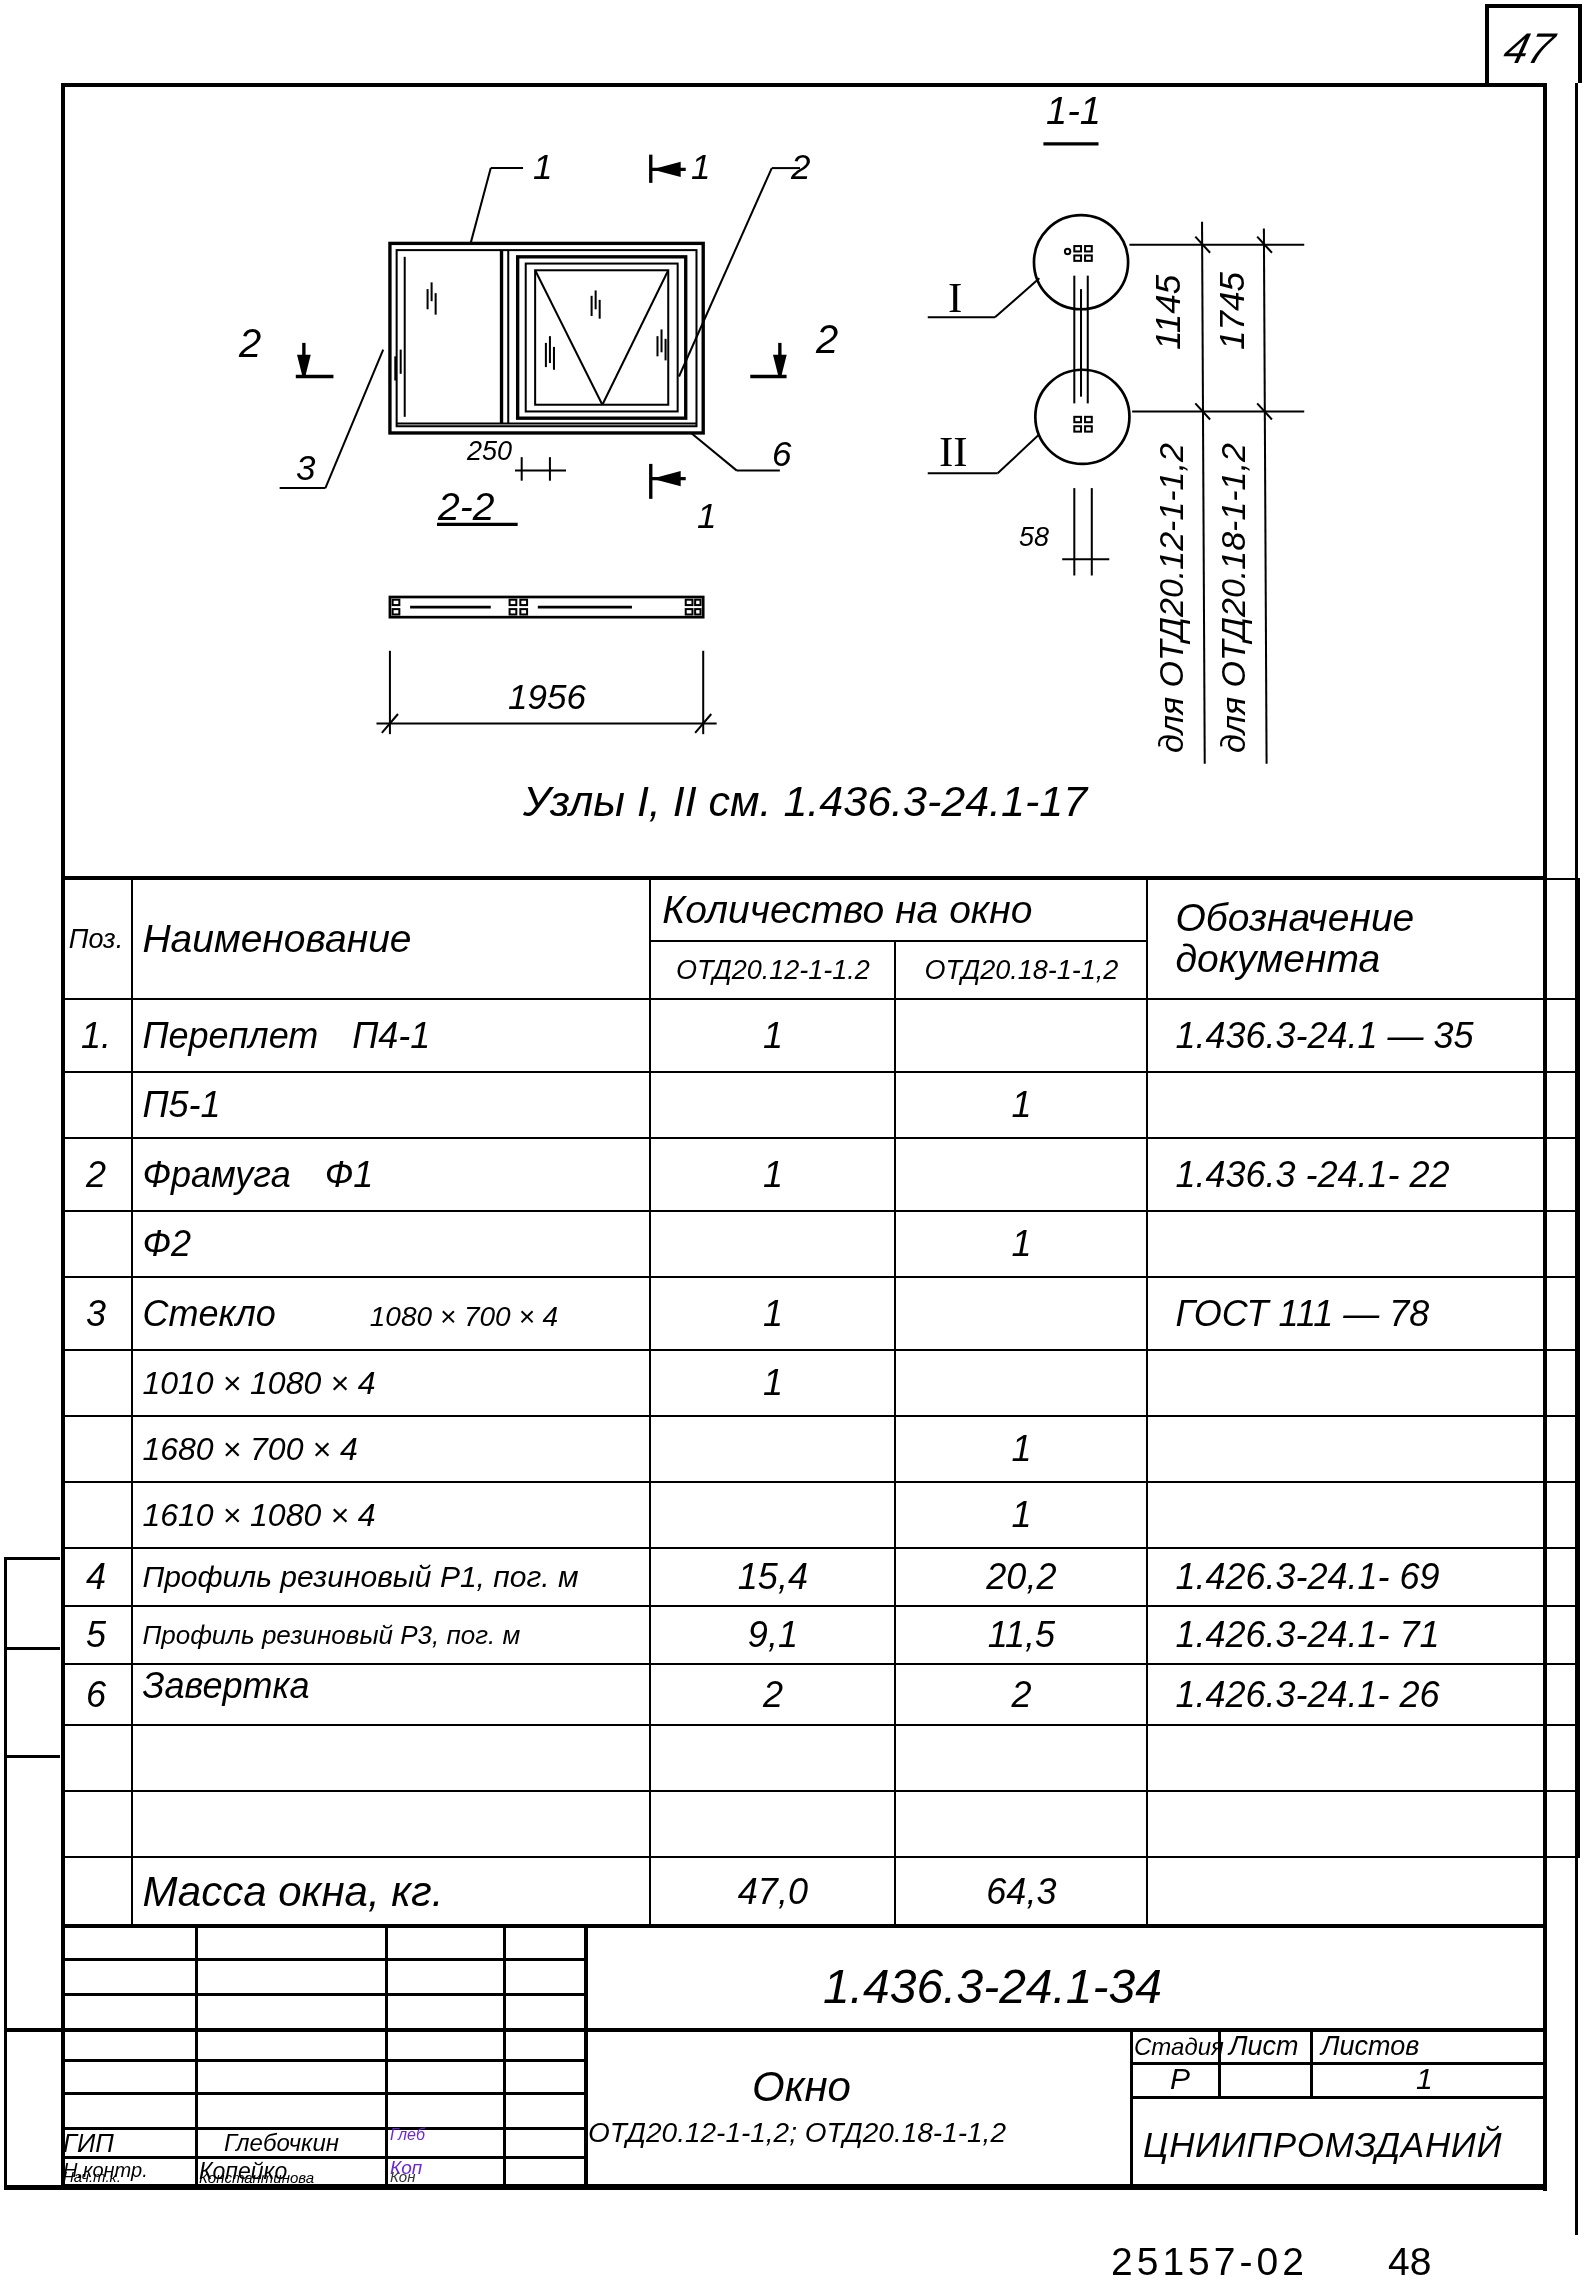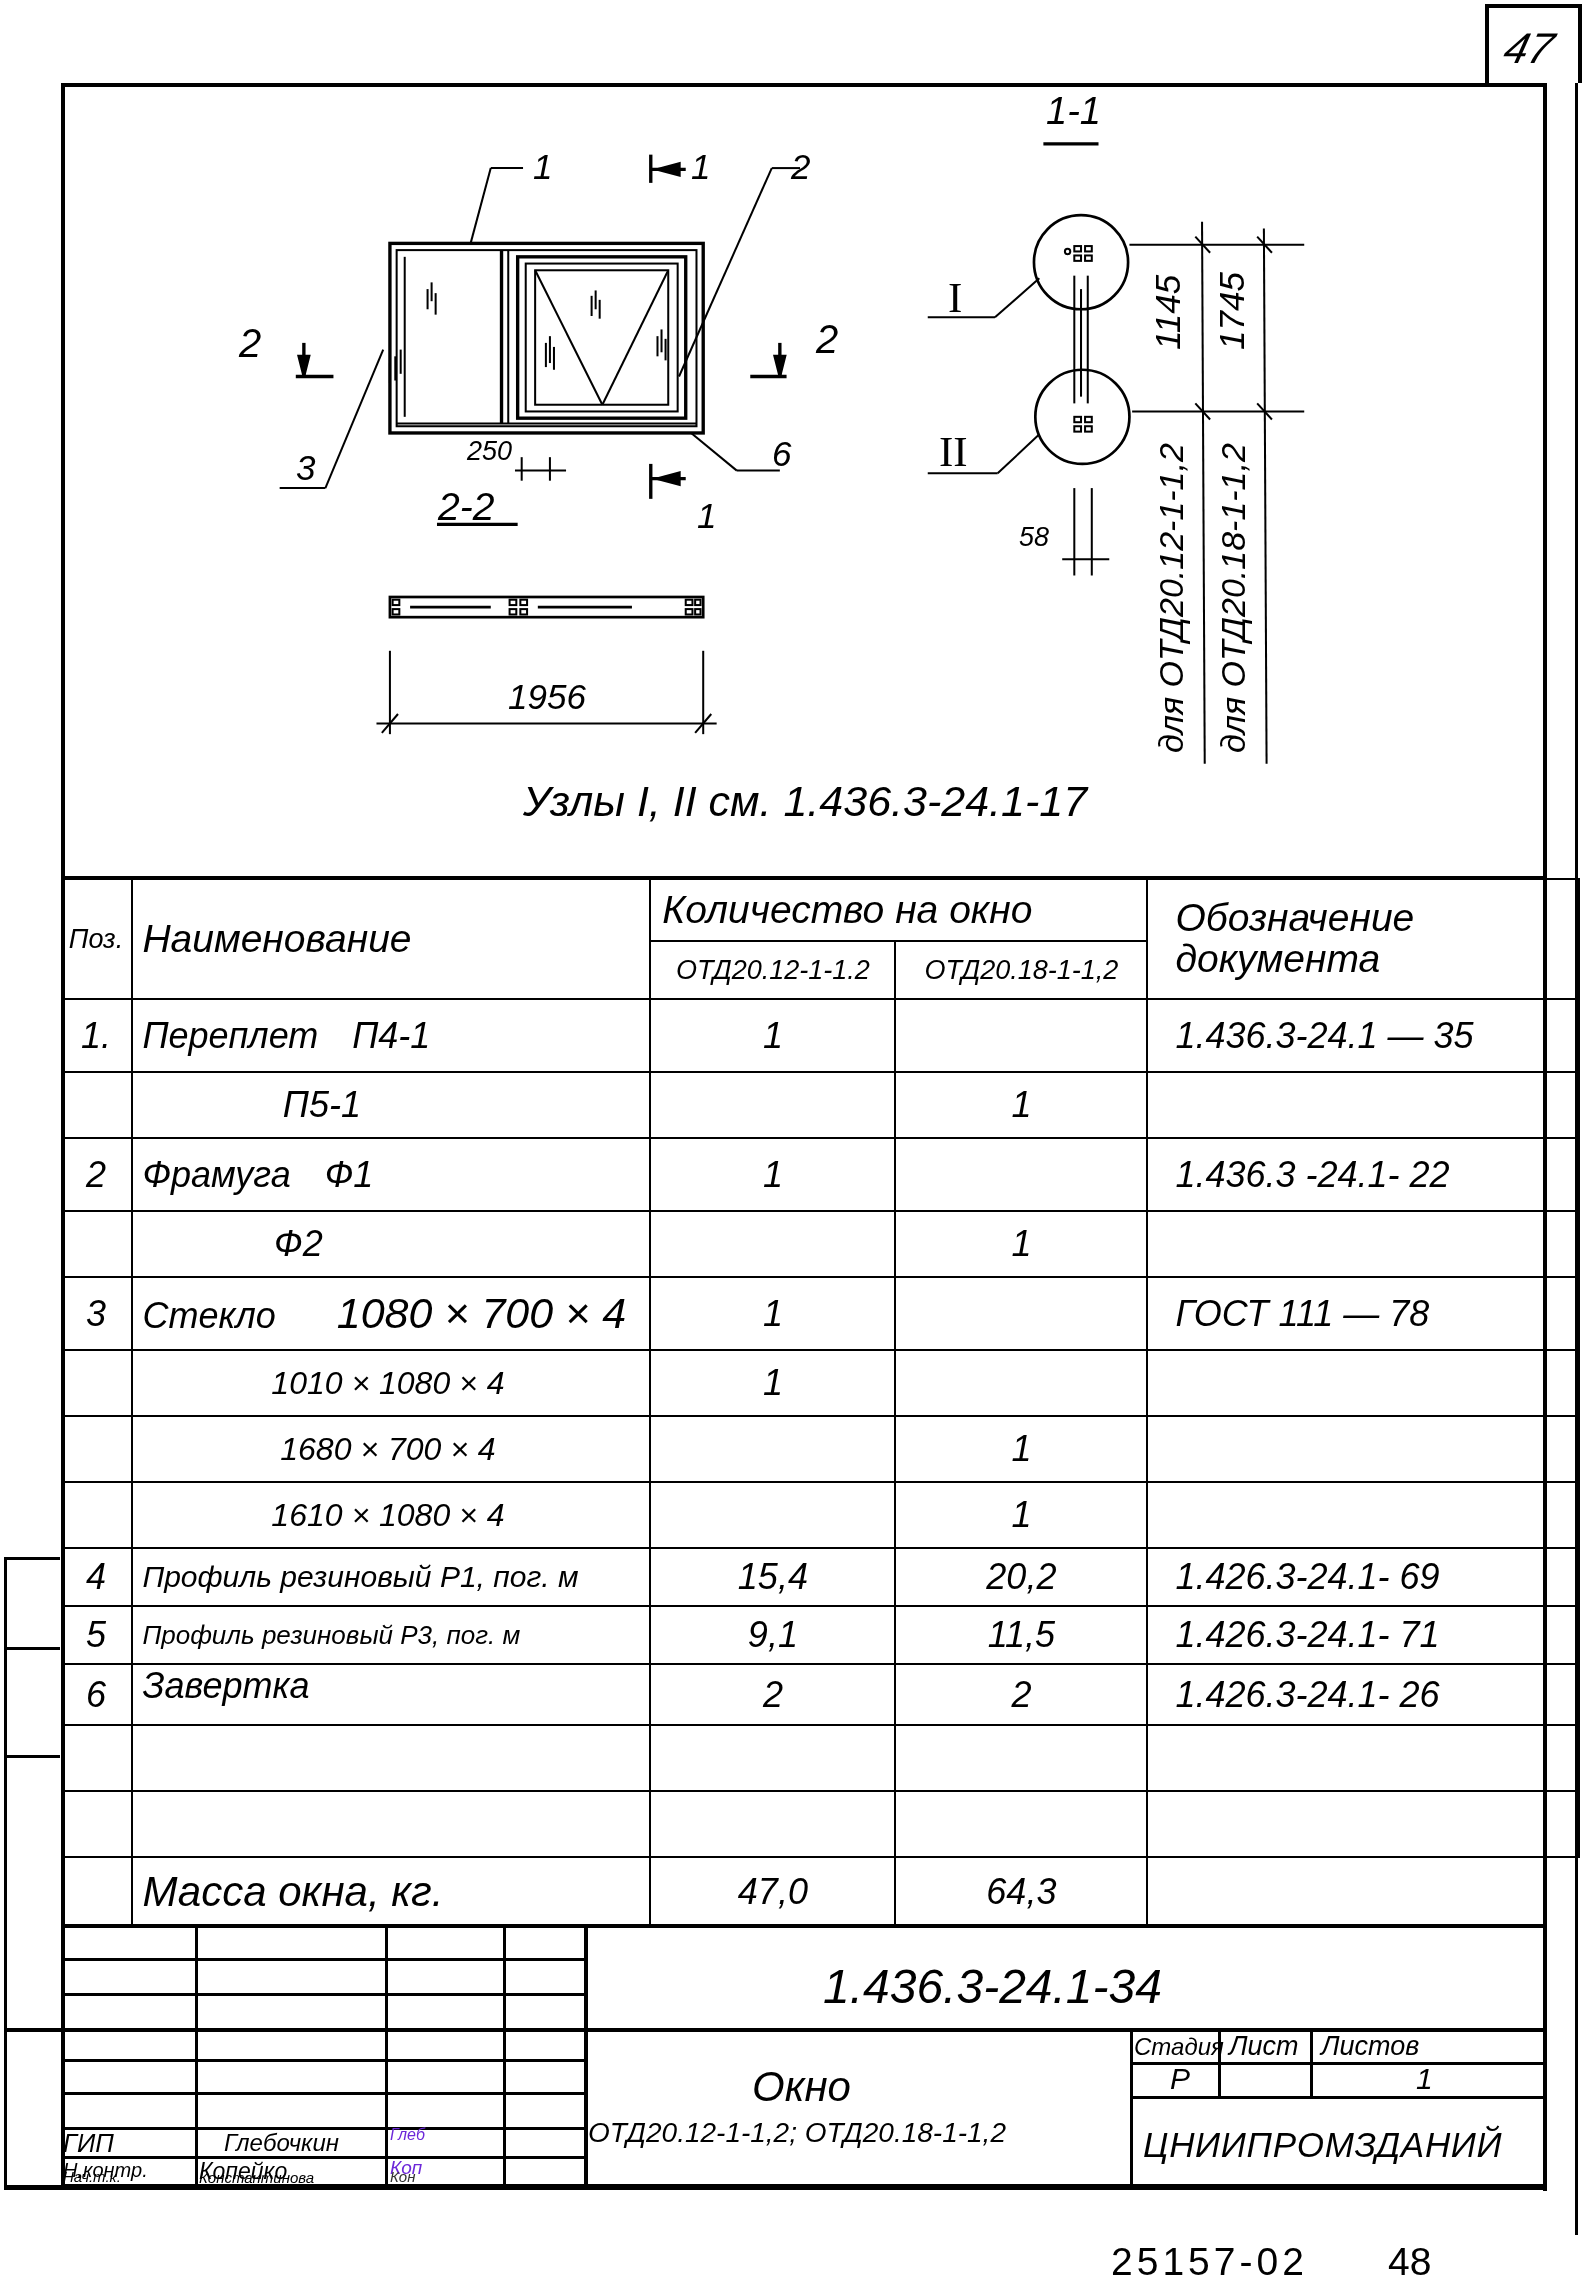--- a/index.html
+++ b/index.html
@@ -19,21 +19,21 @@
   table.spec { position: absolute; left: 61px; top: 878px; border-collapse: collapse; table-layout: fixed; }
   table.spec td, table.spec th { border: 2.7px solid #000; padding: 0; font-weight: normal; font-style: italic;
         font-size: 36px; white-space: nowrap; overflow: hidden; vertical-align: middle; }
   table.spec th { font-size: 39px; }
   .c-pos { width: 70px; text-align: center; }
   .c-name { width: 507px; text-align: left; padding-left: 9.4px !important; }
   .c-q1 { width: 243px; text-align: center; }
   .c-q2 { width: 250px; text-align: center; }
   .c-doc { width: 403px; text-align: left; padding-left: 27px !important; }
   .sub { display: inline-block; margin-left: 34px; }
-  .sub-right { display: block; text-align: center; padding-right: 16px; }
+  .sub-right { display: block; text-align: left; padding-right: 16px; }
   tr.r { height: 73px; }
   tr.rs { height: 66px; }
   .nb-left { border-left: none !important; }
   
   #tb-outer { left: 61px; top: 1924px; width: 1485px; height: 264px; border-top: 4.7px solid #000; box-sizing: border-box; }
   #drawing svg { position: absolute; left: 0; top: 0; }
 </style>
 </head>
 <body>
 
@@ -240,21 +240,21 @@
       <td class="c-pos nb-left"></td>
       <td class="c-name">
           <span class="sub-right" style="padding-right:195px;">Ф2</span>
         </td>
       <td class="c-q1"></td>
       <td class="c-q2">1</td>
       <td class="c-doc"></td>
     </tr>
     <tr class="r">
       <td class="c-pos nb-left">3</td>
-      <td class="c-name"><span>Стекло</span><span class="sub" style="margin-left:61px;font-size:43px;">1080 × 700 × 4</span></td>
+      <td class="c-name"><span>Стекло</span><span class="sub" style="margin-left:94px;font-size:28px;">1080 × 700 × 4</span></td>
       <td class="c-q1">1</td>
       <td class="c-q2"></td>
       <td class="c-doc">ГОСТ 111 — 78</td>
     </tr>
     <tr class="rs">
       <td class="c-pos nb-left"></td>
       <td class="c-name">
           <span class="sub-right" style="font-size:32px;">1010 × 1080 × 4</span>
         </td>
       <td class="c-q1">1</td>

